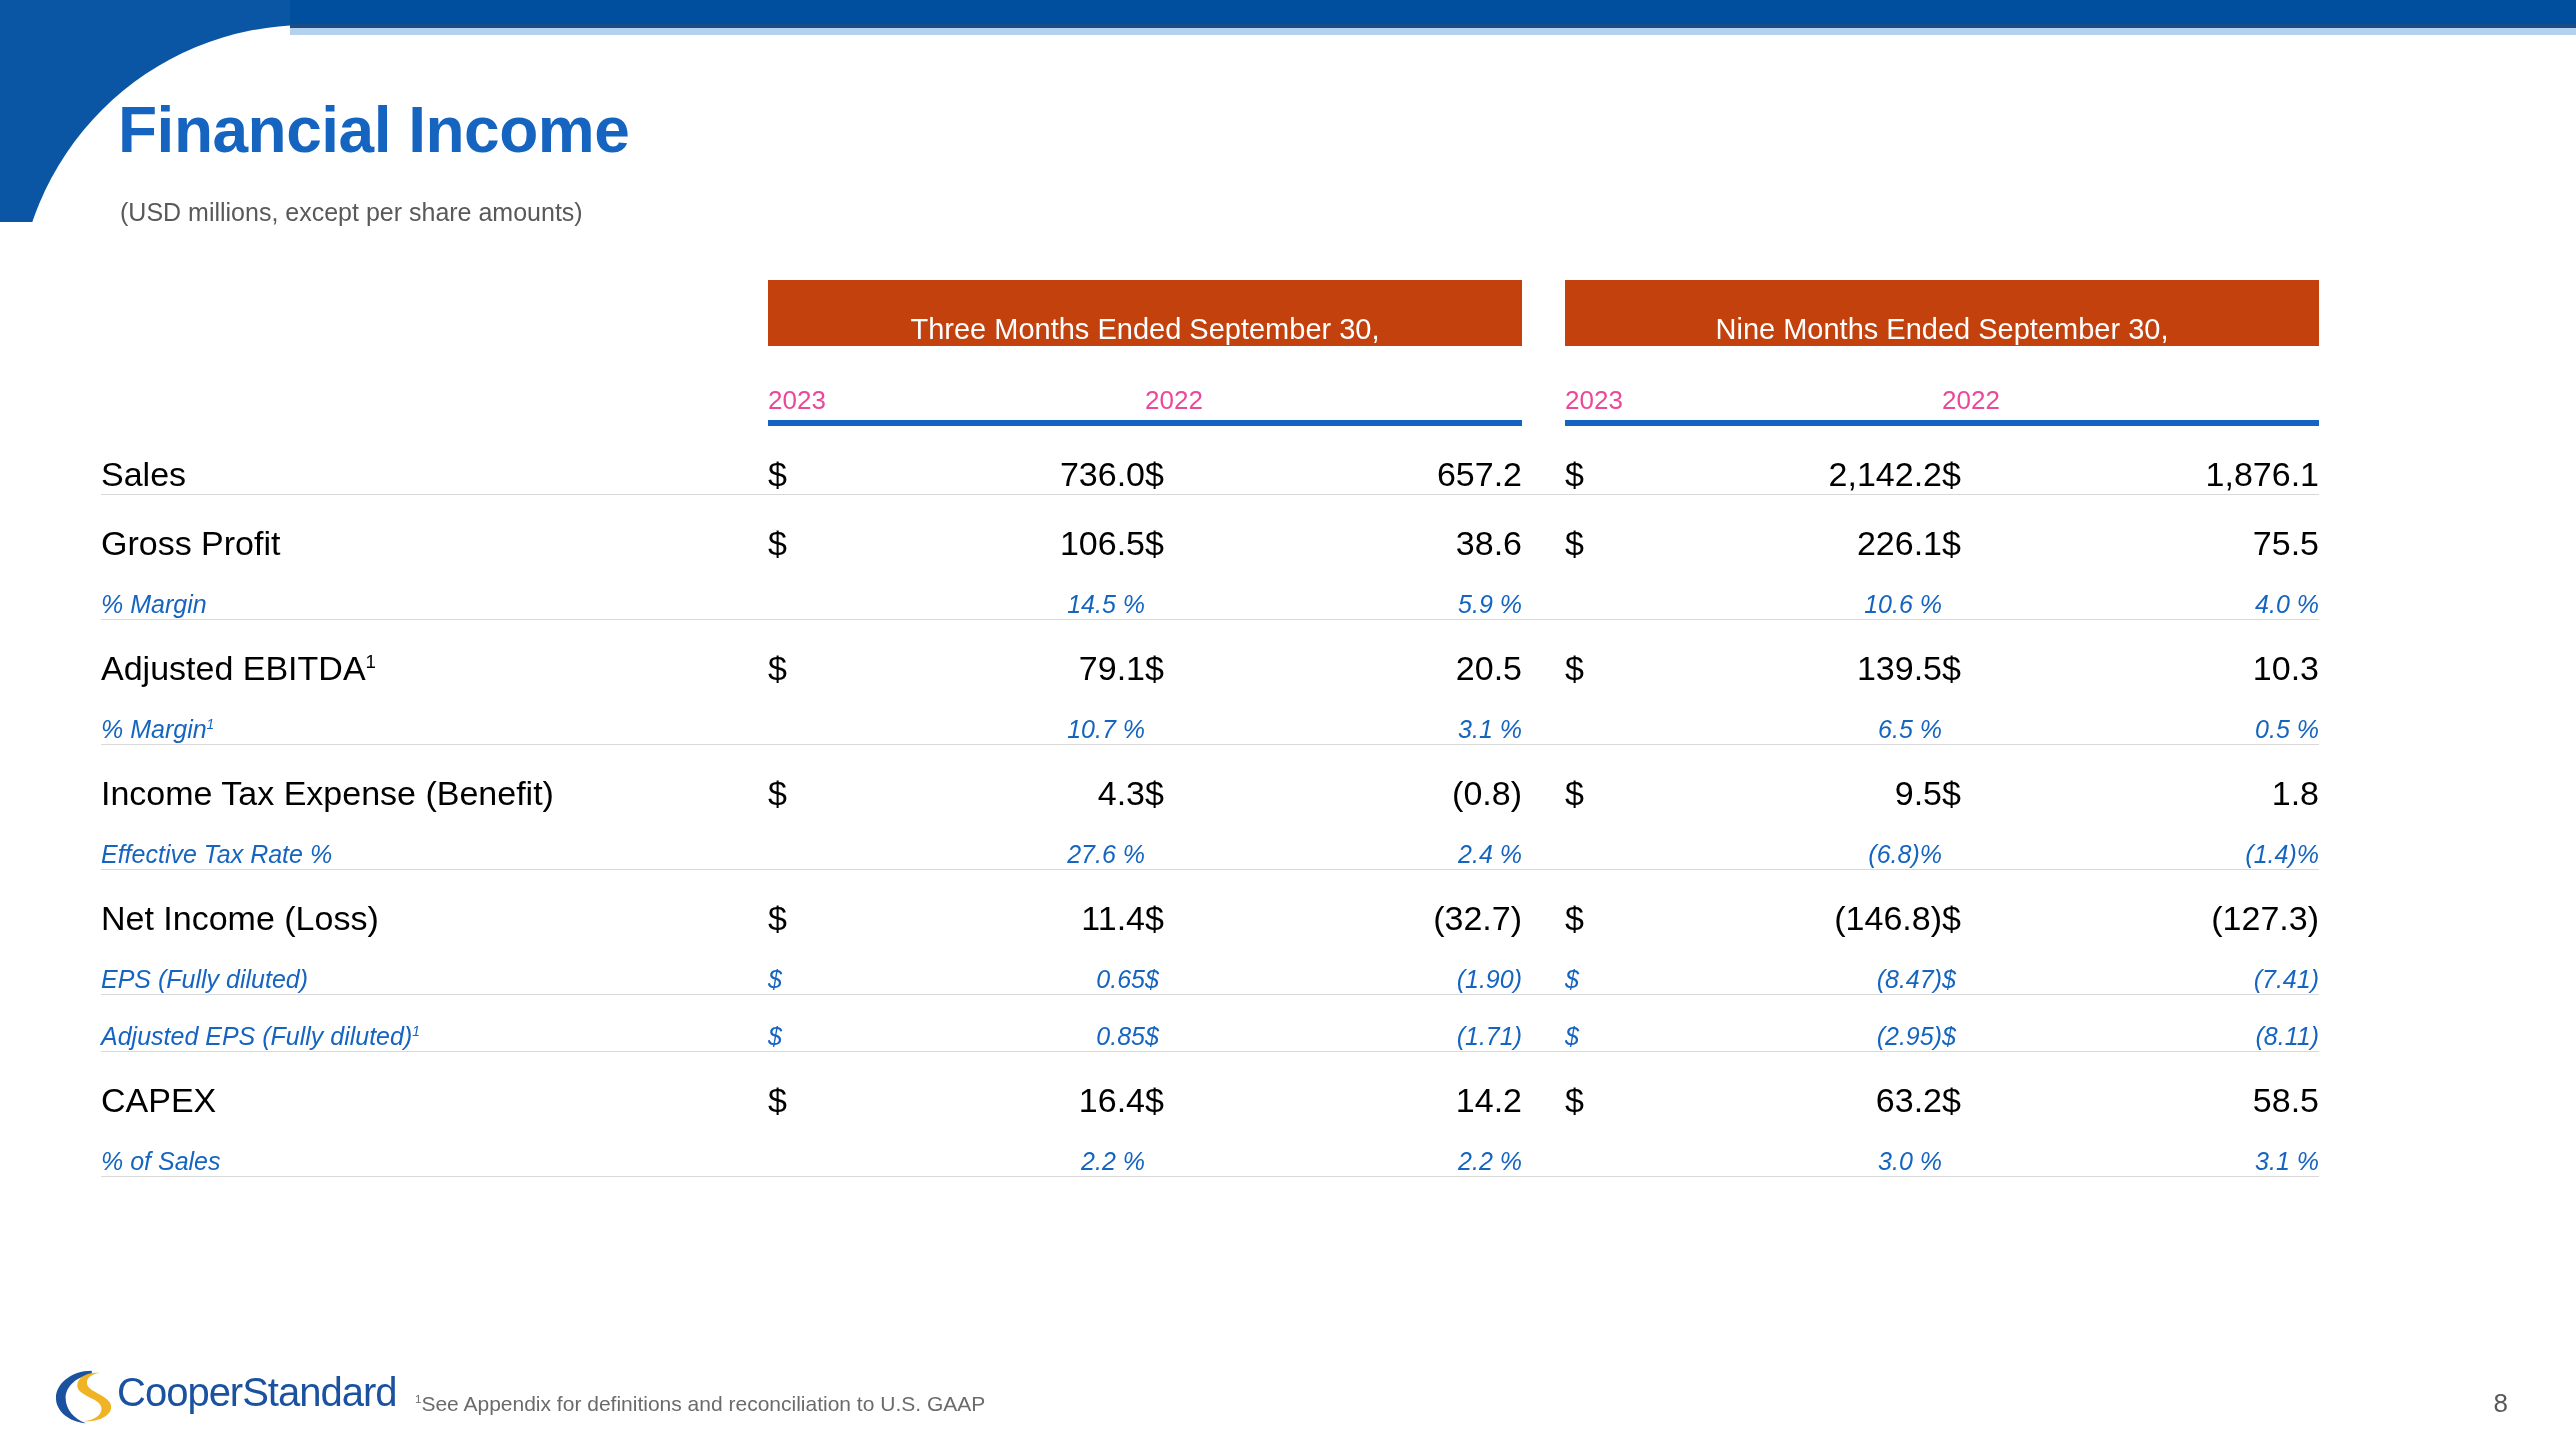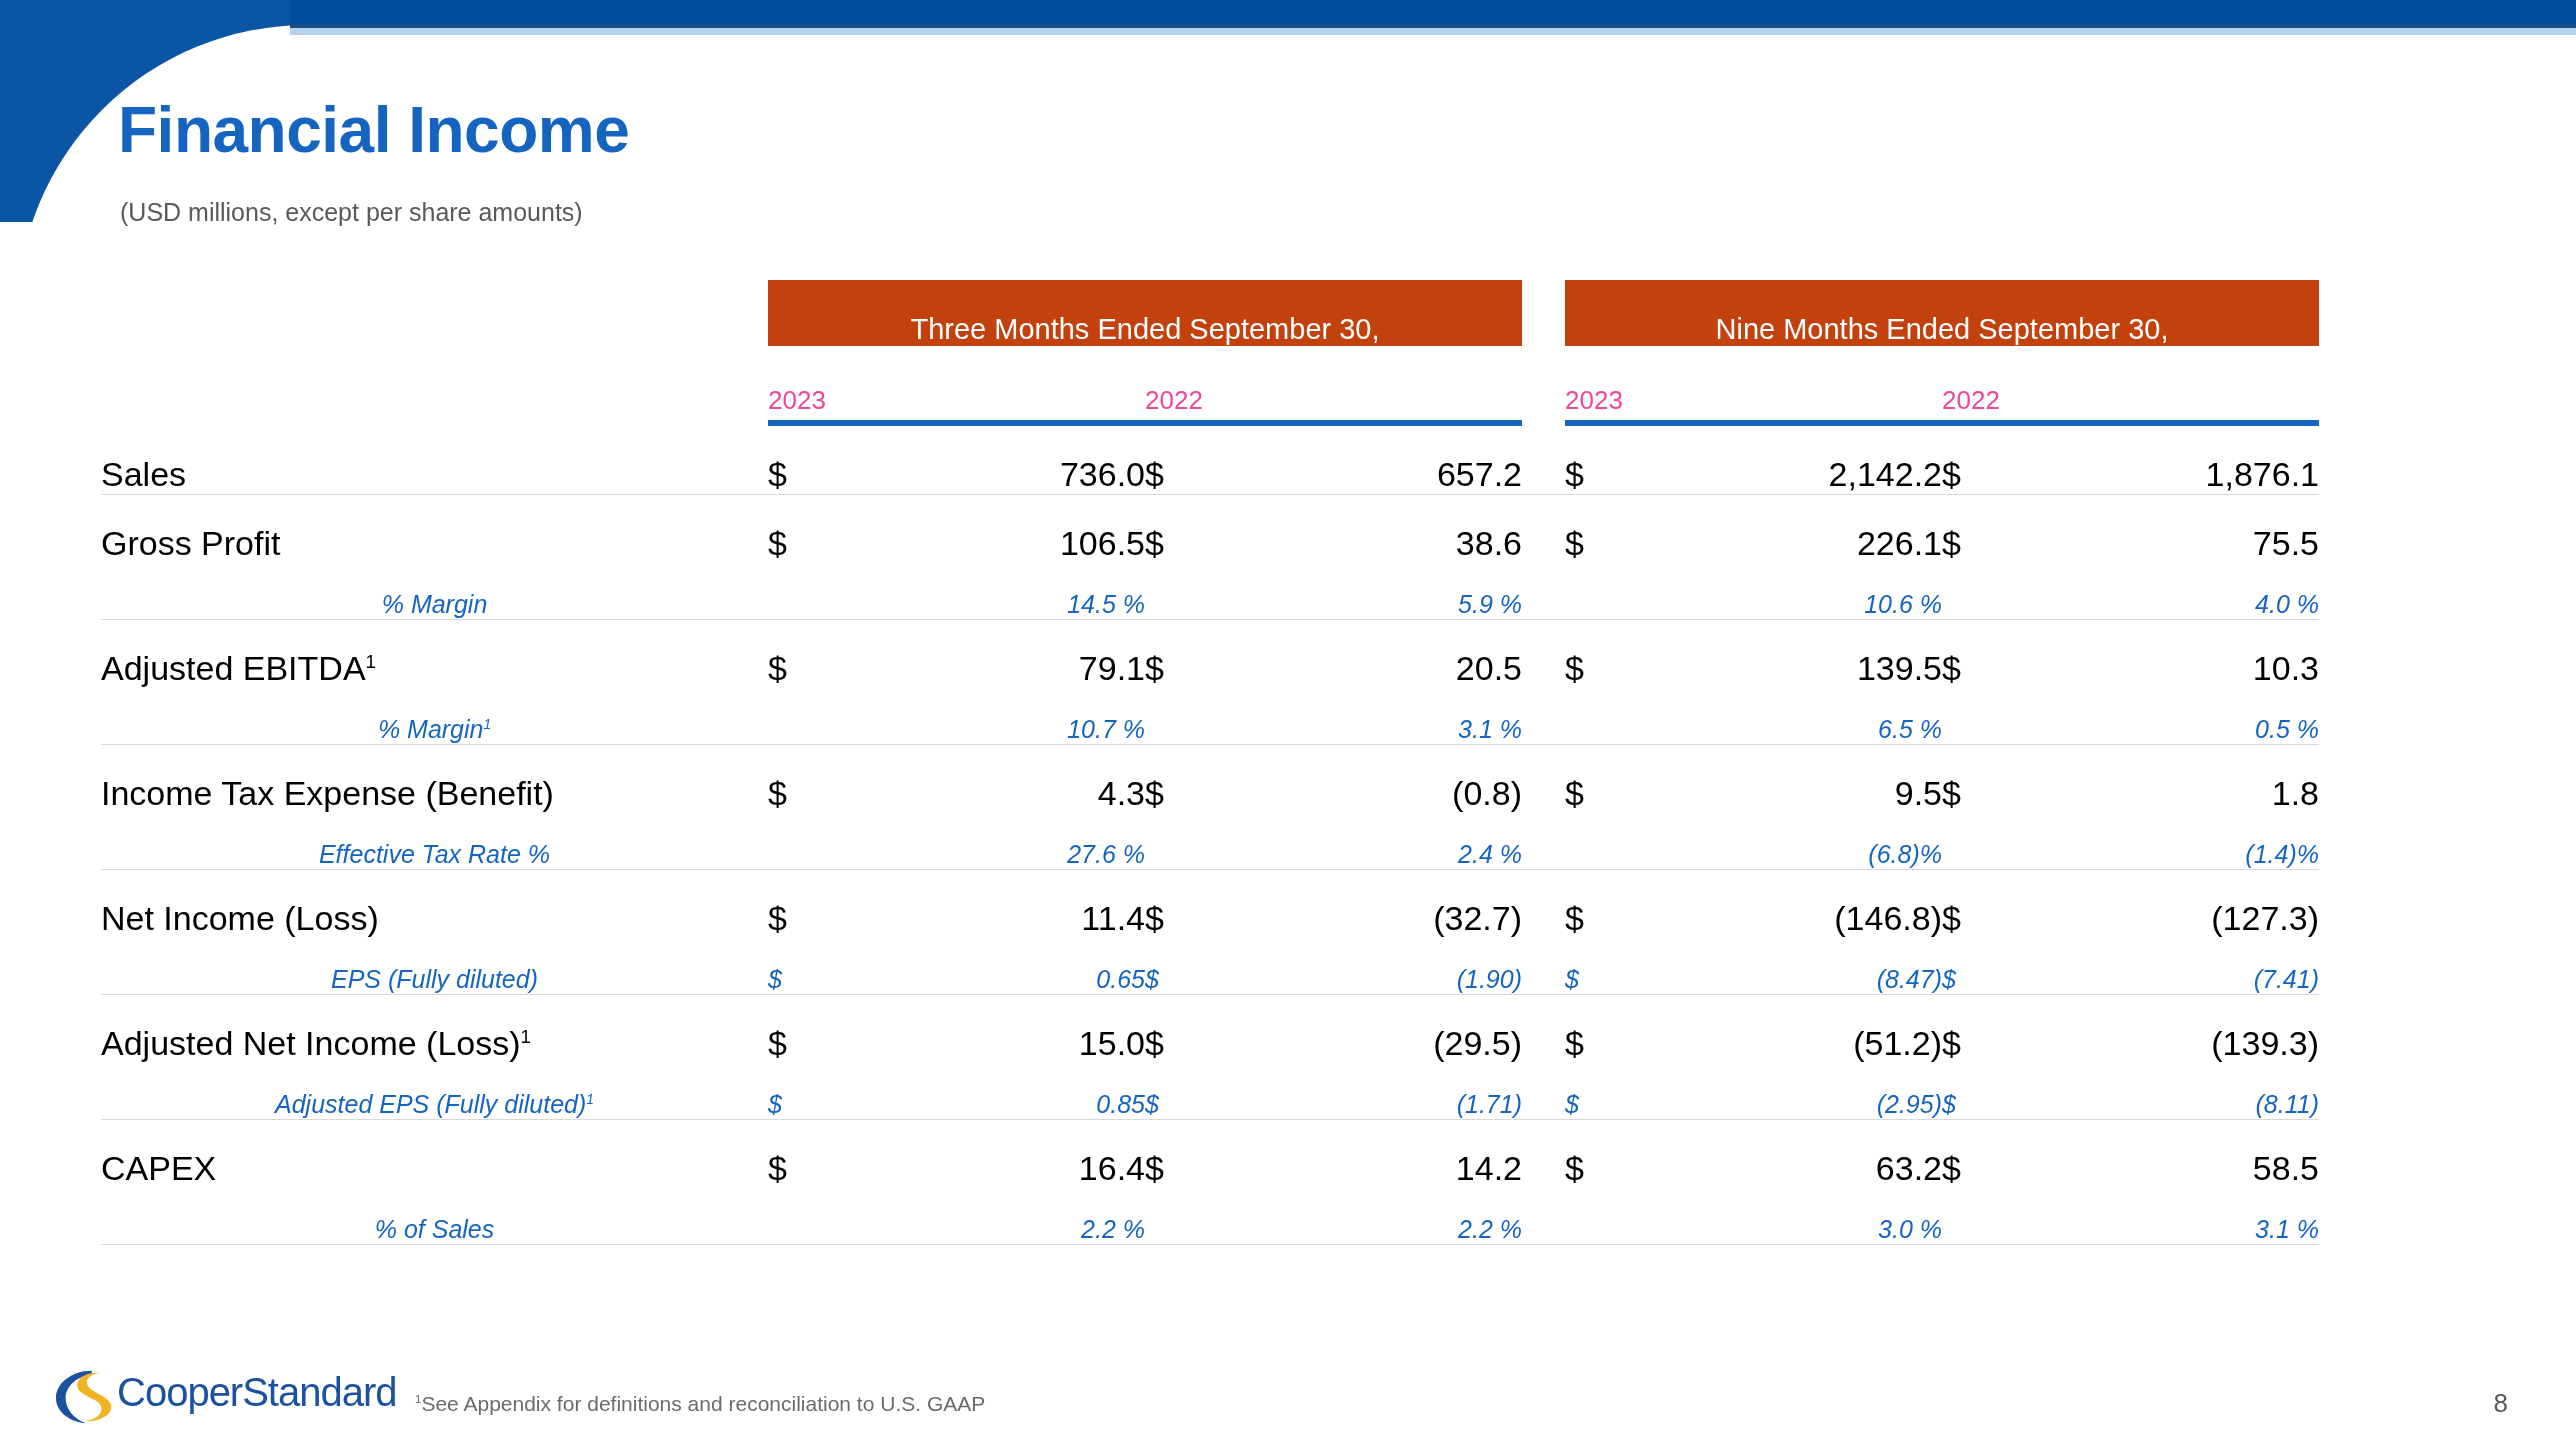--- a/index.html
+++ b/index.html
@@ -126,21 +126,21 @@
   }
   .sub-row td {
     height: 56px;
     font-size: 25px;
     color: #1565C0;
     font-style: italic;
   }
   .sep td { border-bottom: 1.9px solid #D9D9D9; }
 
   .cell-label { text-align: left; padding-left: 1.9px; white-space: nowrap; }
-  .cell-sublabel { text-align: center; padding-left: 50px; white-space: nowrap; }
+  .cell-sublabel { text-align: left; padding-left: 50px; white-space: nowrap; }
   .cell-cur   { text-align: left; }
   .cell-val   { text-align: right; padding-right: 3.9px; white-space: nowrap; }
   sup { font-size: 0.55em; vertical-align: super; line-height: 0; }
 
   
   .footer-logo {
     position: absolute;
     left: 53px; top: 1364px;
     width: 338px; height: 68px;
   }
@@ -326,32 +326,20 @@
         <td class="cell-cur">$</td>
         <td class="cell-val">0.65</td>
         <td class="cell-cur">$</td>
         <td class="cell-val">(1.90)</td>
         <td></td>
         <td class="cell-cur">$</td>
         <td class="cell-val">(8.47)</td>
         <td class="cell-cur">$</td>
         <td class="cell-val">(7.41)</td>
       </tr>
-      <tr class="main-row">
-        <td class="cell-label">Adjusted Net Income (Loss)<sup>1</sup></td>
-        <td class="cell-cur">$</td>
-        <td class="cell-val">15.0</td>
-        <td class="cell-cur">$</td>
-        <td class="cell-val">(29.5)</td>
-        <td></td>
-        <td class="cell-cur">$</td>
-        <td class="cell-val">(51.2)</td>
-        <td class="cell-cur">$</td>
-        <td class="cell-val">(139.3)</td>
-      </tr>
       <tr class="sub-row sep">
         <td class="cell-sublabel">Adjusted EPS (Fully diluted)<sup>1</sup></td>
         <td class="cell-cur">$</td>
         <td class="cell-val">0.85</td>
         <td class="cell-cur">$</td>
         <td class="cell-val">(1.71)</td>
         <td></td>
         <td class="cell-cur">$</td>
         <td class="cell-val">(2.95)</td>
         <td class="cell-cur">$</td>

